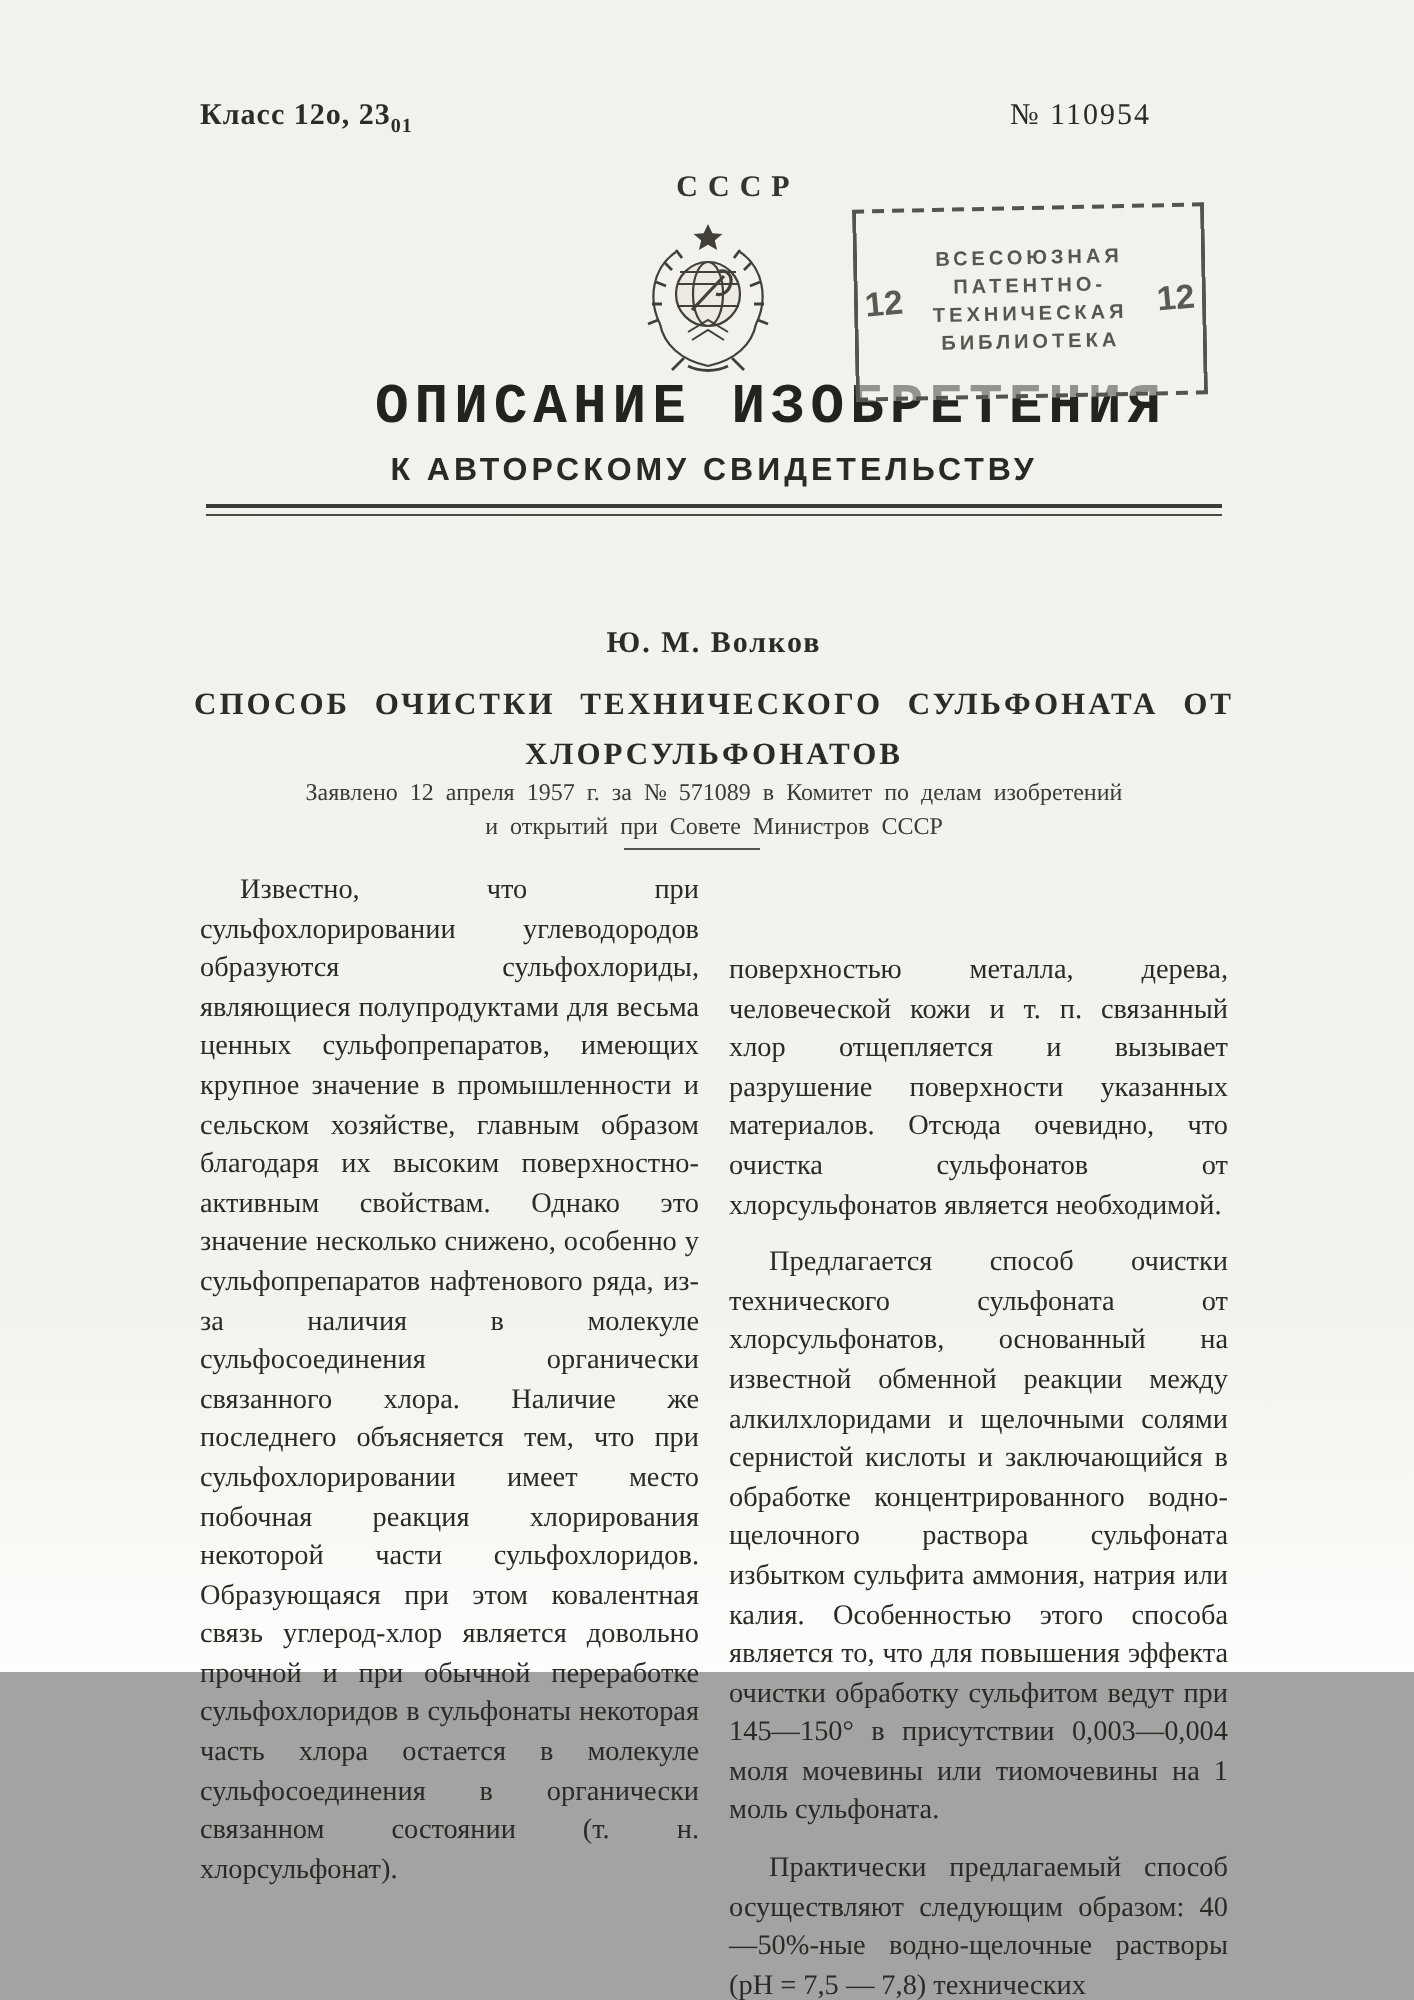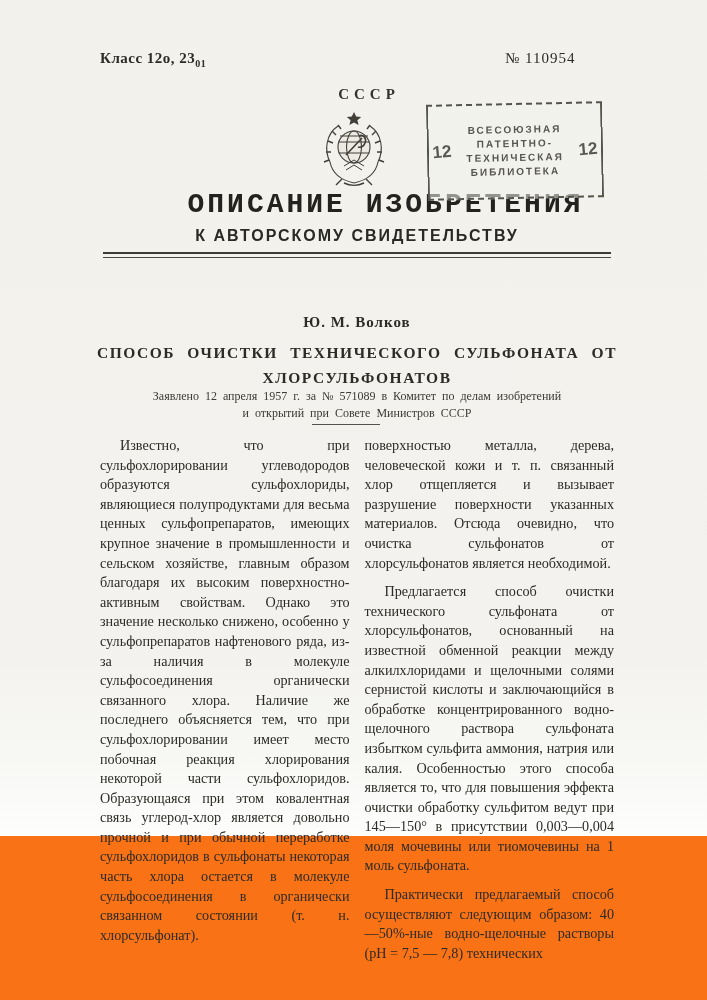--- a/index.html
+++ b/index.html
@@ -1,18 +1,18 @@
 <!DOCTYPE html>
 <html><head>
 <meta charset="utf-8">
 <style>
   html,body{margin:0;padding:0;background:#e8e8e8;}
   .page{
     position:relative;width:707px;height:1000px;margin:0 auto;
-    background:#f97316;overflow:hidden;
+    background:#a3a3a3;overflow:hidden;
     font-family:"Liberation Serif", serif;color:#2c2b26;
   }
   .scan-area{
     position:absolute;left:0;top:0;width:707px;height:836px;
     background:
       linear-gradient(180deg,#f2f1ec 0%,#f3f2ee 78%,#f8f8f5 92%,#fdfdfc 100%);
   }
   .hdr-left{position:absolute;left:100px;top:50px;font-size:15px;font-weight:bold;letter-spacing:.5px;}
   .hdr-left sub{font-size:10px;}
   .hdr-right{position:absolute;left:505px;top:50px;width:110px;font-size:15px;font-weight:normal;text-align:left;letter-spacing:1px;}
@@ -56,21 +56,21 @@
   .filing{position:absolute;left:0;top:388px;width:714px;text-align:center;
     font-size:12px;line-height:17px;color:#3b3a33;word-spacing:3px;}
   .mini-rule{position:absolute;left:312px;top:424px;width:68px;border-top:1.5px solid #53524a;}
 
   .columns{
     position:absolute;left:100px;top:436px;width:514px;
     display:flex;gap:15px;
   }
   .col{flex:1;font-size:14.2px;line-height:19.6px;text-align:justify;color:#2b2a25;}
   .col p{margin:0 0 9px 0;text-indent:20px;}
-  .col p.no-indent{text-indent:0;}
+  .col p.no-indent{text-indent:0;margin-top:40px;}
 </style>
 </head>
 <body>
 
 <div class="page">
   <div class="scan-area"></div>
 
   <div class="hdr-left"><span>Класс 12о, 23</span><sub>01</sub></div>
 
   <div class="hdr-right">№ 110954</div>

